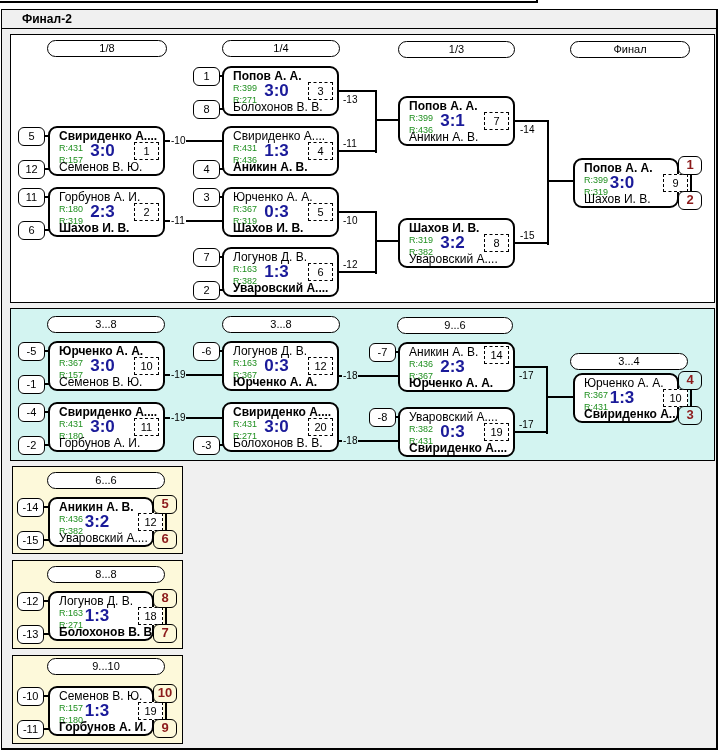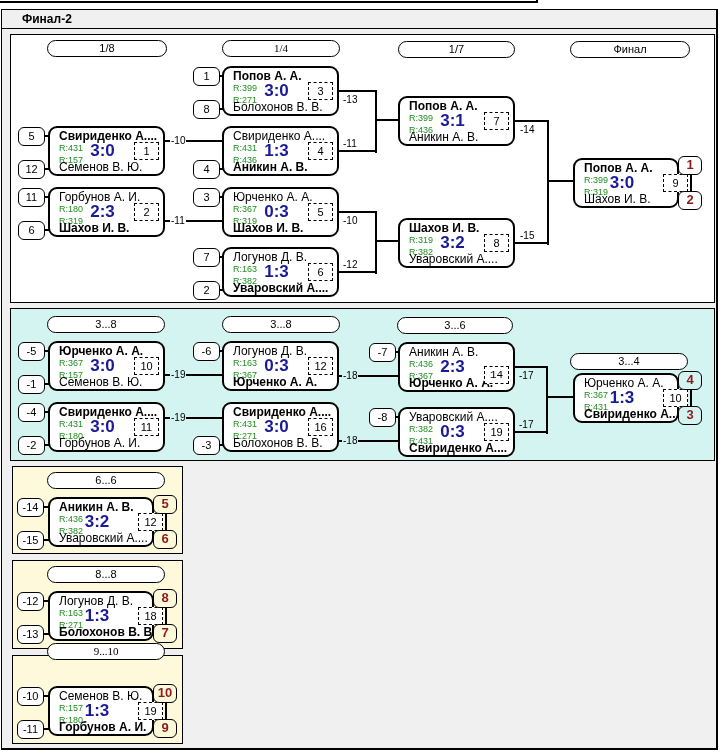--- a/index.html
+++ b/index.html
@@ -50,30 +50,30 @@
       <span id="group-title">Финал-2</span>
     </div>
   </div>
   <div class="panel framed" style="left:10px;top:34px;width:705px;height:269px;background:#fff;"></div>
   <div class="panel framed" style="left:10px;top:308px;width:705px;height:153px;background:var(--cyan);"></div>
   <div class="panel thin" style="left:12px;top:466px;width:171px;height:88px;background:var(--yellow);"></div>
   <div class="panel thin" style="left:12px;top:560px;width:171px;height:89px;background:var(--yellow);"></div>
   <div class="panel thin" style="left:12px;top:655px;width:171px;height:89px;background:var(--yellow);"></div>
   <div id="content">
       <div class="pill" style="left:47px;top:40px;width:120px;">1/8</div>
-      <div class="pill" style="left:222px;top:40px;width:118px;font-family:Liberation Serif, serif;">1/4</div>
-      <div class="pill" style="left:398px;top:41px;width:117px;">1/7</div>
+      <div class="pill" style="left:222px;top:40px;width:118px;">1/4</div>
+      <div class="pill" style="left:398px;top:41px;width:117px;">1/3</div>
       <div class="pill" style="left:570px;top:41px;width:120px;">Финал</div>
       <div class="pill" style="left:47px;top:316px;width:118px;">3...8</div>
       <div class="pill" style="left:222px;top:316px;width:118px;">3...8</div>
-      <div class="pill" style="left:397px;top:317px;width:116px;">3...6</div>
+      <div class="pill" style="left:397px;top:317px;width:116px;">9...6</div>
       <div class="pill" style="left:570px;top:317px;width:118px;margin-top:36px;">3...4</div>
       <div class="pill" style="left:47px;top:472px;width:118px;">6...6</div>
       <div class="pill" style="left:47px;top:566px;width:118px;">8...8</div>
-      <div class="pill" style="left:47px;top:643px;width:118px;font-family:Liberation Serif, serif;">9...10</div>
+      <div class="pill" style="left:47px;top:658px;width:118px;">9...10</div>
       <div class="hline" style="left:165px;top:140px;width:57px;"></div>
       <div class="hline" style="left:165px;top:220px;width:57px;"></div>
       <div class="hline" style="left:337px;top:90px;width:40px;"></div>
       <div class="hline" style="left:337px;top:150px;width:40px;"></div>
       <div class="vline" style="left:375px;top:91px;height:62px;"></div>
       <div class="hline" style="left:375px;top:119px;width:23px;"></div>
       <div class="hline" style="left:337px;top:211px;width:40px;"></div>
       <div class="hline" style="left:337px;top:271px;width:40px;"></div>
       <div class="vline" style="left:375px;top:212px;height:62px;"></div>
       <div class="hline" style="left:375px;top:240px;width:23px;"></div>
@@ -234,31 +234,31 @@
       <div class="mno" style="left:308px;top:357px;">12</div>
       <div class="hline" style="left:218px;top:444px;width:6px;"></div>
       <div class="seed" style="left:193px;top:436px;">-3</div>
       <div class="match" style="left:222px;top:402px;width:117px;">
         <div class="pname top win" style="">Свириденко А....</div>
         <div class="rating r1" style="">R:431</div>
         <div class="score" style="width:105px;">3:0</div>
         <div class="rating r2" style="">R:271</div>
         <div class="pname bot" style="">Болохонов В. В.</div>
       </div>
-      <div class="mno" style="left:308px;top:418px;">16</div>
+      <div class="mno" style="left:308px;top:418px;">20</div>
       <div class="hline" style="left:394px;top:351px;width:6px;"></div>
       <div class="seed" style="left:369px;top:343px;">-7</div>
       <div class="match" style="left:398px;top:342px;width:117px;">
         <div class="pname top" style="">Аникин А. В.</div>
         <div class="rating r1" style="">R:436</div>
         <div class="score" style="width:105px;">2:3</div>
         <div class="rating r2" style="">R:367</div>
         <div class="pname bot win" style="">Юрченко А. А.</div>
       </div>
-      <div class="mno" style="left:484px;top:366px;font-family:Liberation Mono, monospace;">14</div>
+      <div class="mno" style="left:484px;top:346px;">14</div>
       <div class="hline" style="left:394px;top:416px;width:6px;"></div>
       <div class="seed" style="left:369px;top:408px;">-8</div>
       <div class="match" style="left:398px;top:407px;width:117px;">
         <div class="pname top" style="">Уваровский А....</div>
         <div class="rating r1" style="">R:382</div>
         <div class="score" style="width:105px;">0:3</div>
         <div class="rating r2" style="">R:431</div>
         <div class="pname bot win" style="">Свириденко А....</div>
       </div>
       <div class="mno" style="left:484px;top:423px;">19</div>

